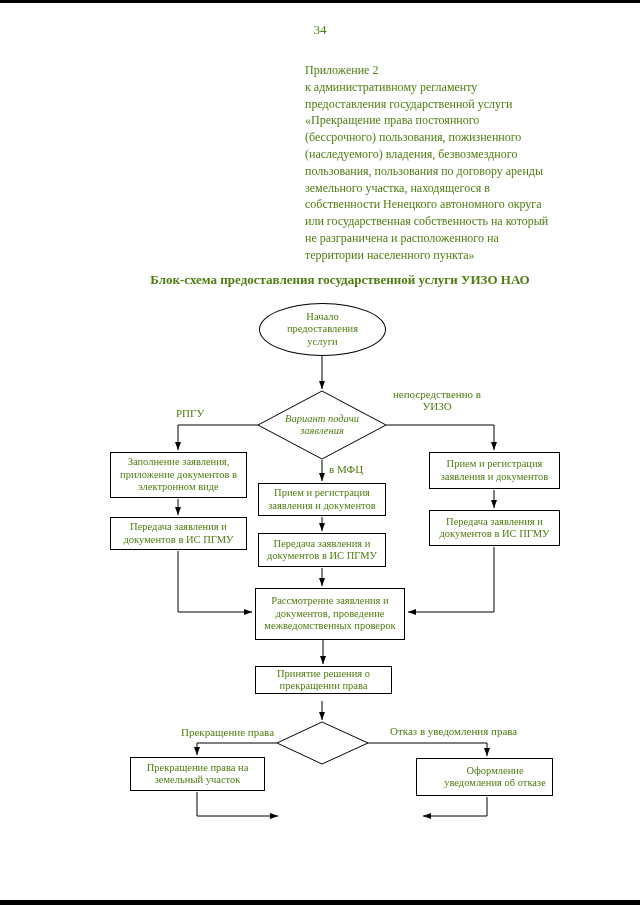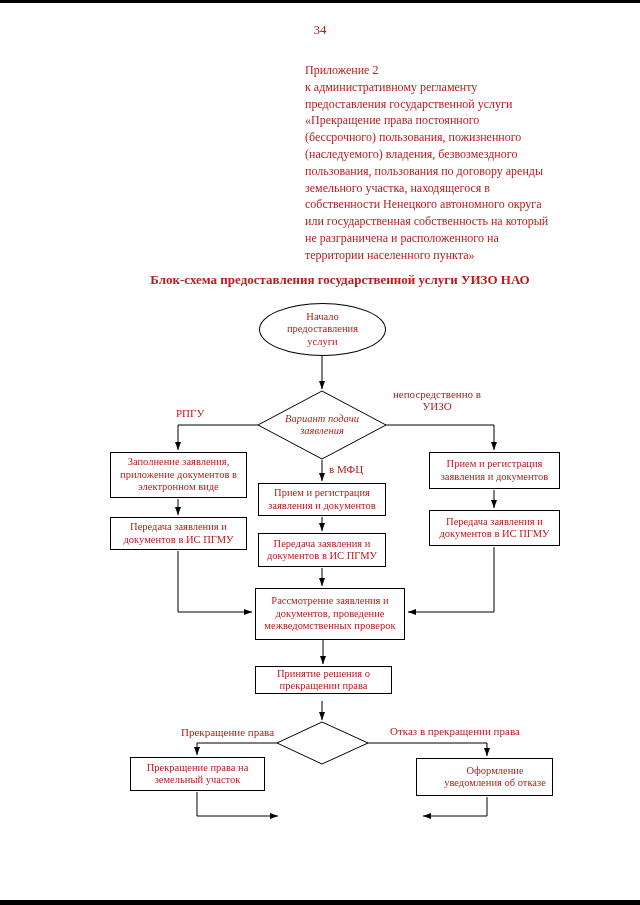--- a/index.html
+++ b/index.html
@@ -3,21 +3,21 @@
 <meta charset="utf-8">
 <style>
   * { margin: 0; padding: 0; box-sizing: border-box; }
   html, body { background: #ffffff; }
   .page {
     position: relative;
     width: 640px;
     height: 905px;
     background: #ffffff;
     font-family: "Liberation Serif", serif;
-    color: #b91c1c;
+    color: #4d7c0f;
     overflow: hidden;
   }
   .scan-bar { position: absolute; left: 0; width: 100%; background: #000; }
   .scan-bar.top { top: 0; height: 3px; }
   .scan-bar.bottom { bottom: 0; height: 5px; }
   .page-number {
     position: absolute; top: 22px; left: 0; width: 100%;
     text-align: center; font-size: 13px;
   }
   .appendix {
@@ -129,15 +129,15 @@
   <div class="node" style="left:416px; top:758px; width:137px; height:38px;padding-left:24px;">Оформление уведомления об отказе</div>
 
   <div class="edge-label" style="left:176px; top:407px;">РПГУ</div>
 
   <div class="edge-label center" style="left:381px; top:388px; width:112px;">непосредственно в УИЗО</div>
 
   <div class="edge-label" style="left:329px; top:463px;">в МФЦ</div>
 
   <div class="edge-label" style="left:181px; top:726px;">Прекращение права</div>
 
-  <div class="edge-label" style="left:390px; top:725px;">Отказ в прекращении права</div>
+  <div class="edge-label" style="left:390px; top:725px;">Отказ в уведомления права</div>
 
 </div>
 
 </body></html>

